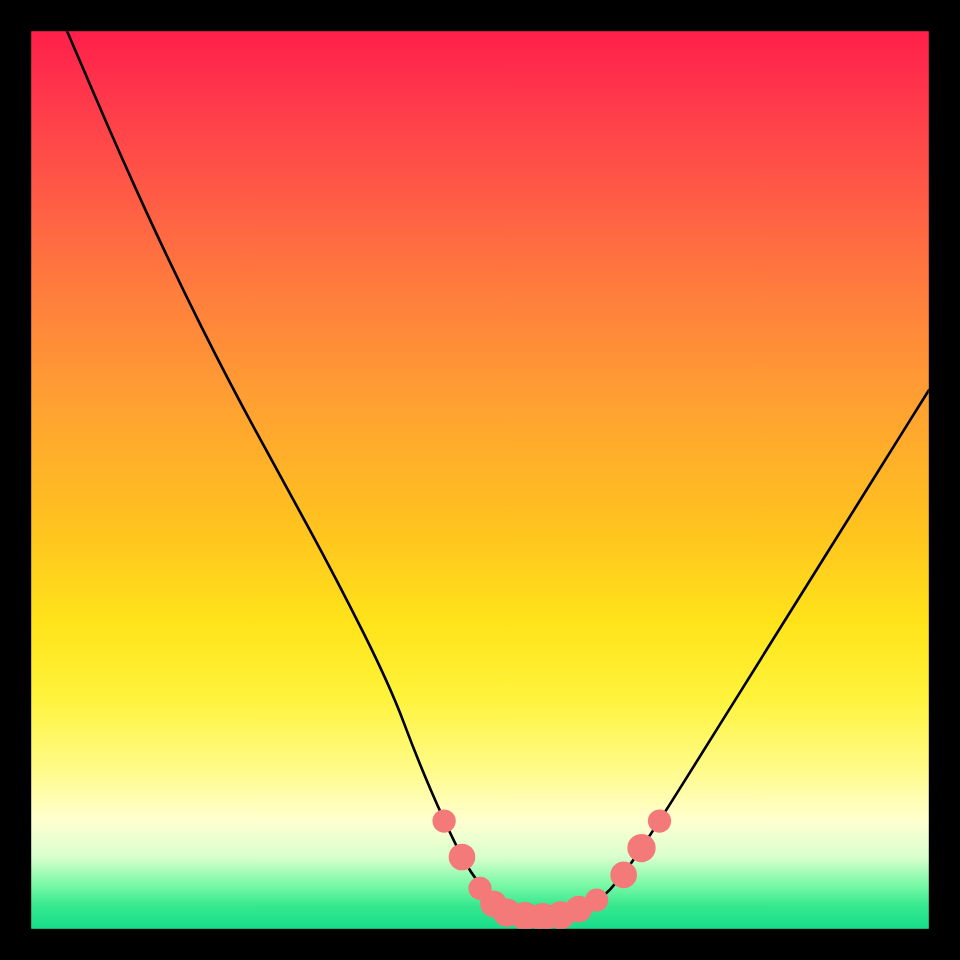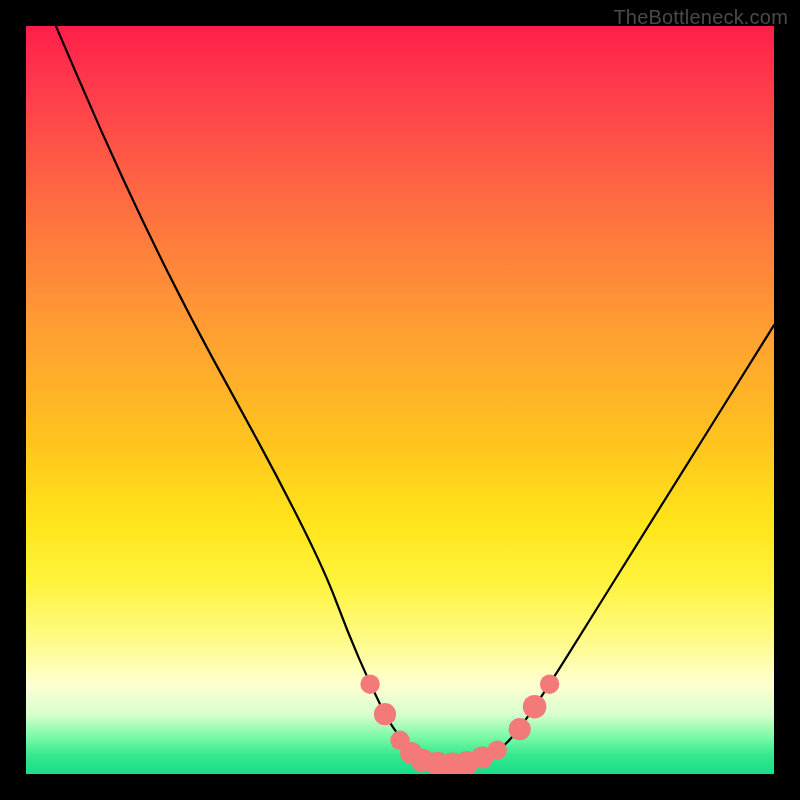--- a/index.html
+++ b/index.html
@@ -79,14 +79,13 @@
           <circle cx="426.4" cy="738.3" r="11.8" fill="#f47a7a"></circle>
           <circle cx="441.3" cy="736.8" r="11.8" fill="#f47a7a"></circle>
           <circle cx="456.3" cy="731.5" r="11.1" fill="#f47a7a"></circle>
           <circle cx="471.2" cy="724.1" r="9.7" fill="#f47a7a"></circle>
           <circle cx="493.7" cy="703.1" r="11.1" fill="#f47a7a"></circle>
           <circle cx="508.6" cy="680.7" r="11.8" fill="#f47a7a"></circle>
           <circle cx="523.6" cy="658.2" r="9.7" fill="#f47a7a"></circle>
         </g>
     </svg>
   </div>
-  <div class="watermark">TheBottleneck.com</div>
 </div>
 
 </body></html>

